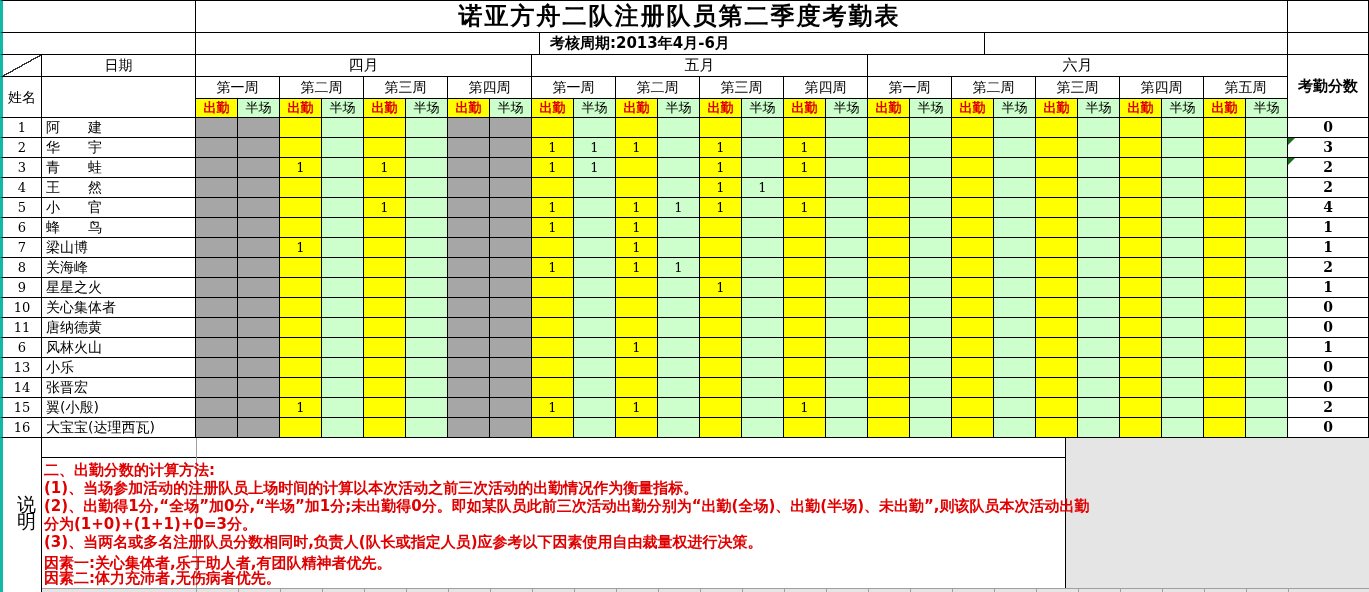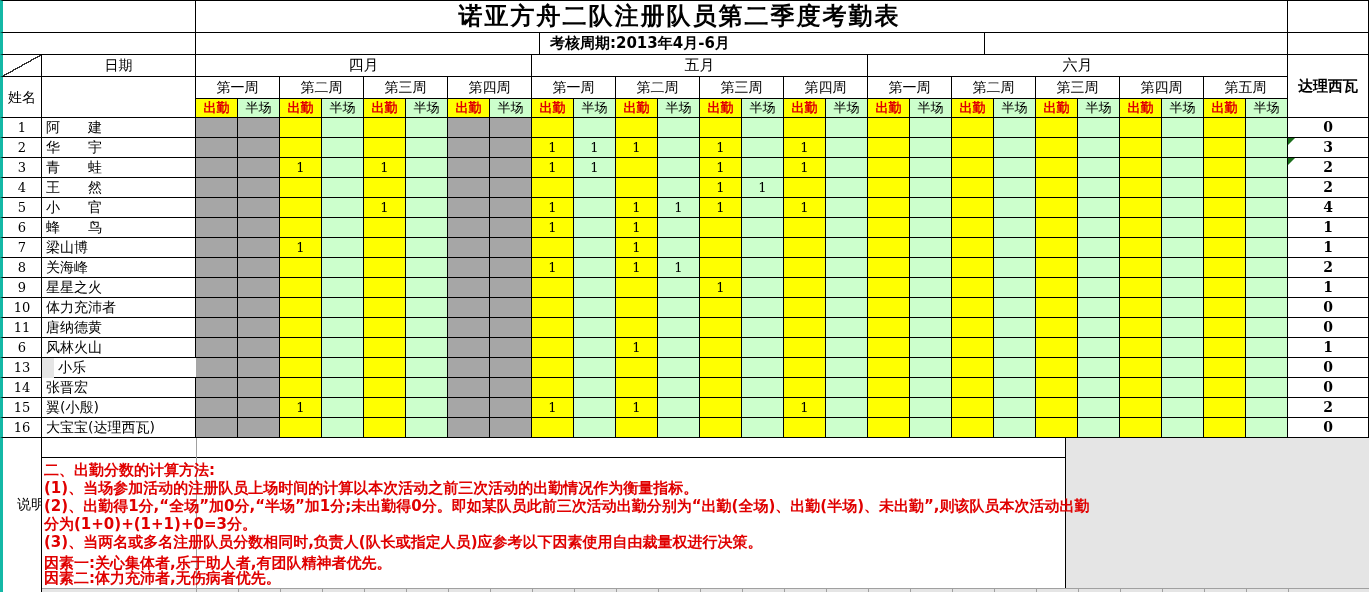--- a/index.html
+++ b/index.html
@@ -21,21 +21,21 @@
   .score{font-family:"DejaVu Serif",serif;font-weight:bold;font-size:14px;}
   .name{text-align:left;padding-left:4px;font-size:14px;white-space:nowrap;}
   .month{font-size:15px;}
   .week{font-size:14px;}
   .title-cell{font-weight:bold;font-size:24px;letter-spacing:2px;padding-right:124px;}
   .period-cell{text-align:left;font-weight:bold;font-size:15px;padding-left:10px;}
   .score-head{font-weight:bold;font-size:15px;}
   .corner-diag{background-image:linear-gradient(to bottom right,
       transparent calc(50% - 0.7px), #333 calc(50% - 0.7px),
       #333 calc(50% + 0.7px), transparent calc(50% + 0.7px));}
-  .vlabel{font-size:14px;line-height:17px;padding-top:58px;}
+  .vlabel{font-size:19px;line-height:17px;padding-top:58px;}
   .note-black{position:absolute;left:46px;white-space:nowrap;font-size:14px;color:#000;}
   .note-red{position:absolute;left:44px;white-space:nowrap;
             font-weight:bold;font-size:15px;color:#e00000;}
   .triangle{position:absolute;left:0;top:0;width:0;height:0;
             border-top:7px solid #1b6e1b;border-right:7px solid transparent;}
   .grayline{position:absolute;background:#a0a0a0;}
 </style>
 </head>
 <body>
 
@@ -49,21 +49,21 @@
   <div class="cell" style="left:196px;top:33px;width:344px;height:22px;"></div>
   <div class="cell period-cell" style="left:540px;top:33px;width:445px;height:22px;line-height:21px;">考核周期:2013年4月-6月</div>
   <div class="cell" style="left:985px;top:33px;width:303px;height:22px;"></div>
   <div class="cell" style="left:1288px;top:33px;width:81px;height:22px;"></div>
 
   <div class="cell edge-left corner-diag" style="left:0;top:55px;width:42px;height:22px;"></div>
   <div class="cell" style="left:42px;top:55px;width:154px;height:22px;line-height:21px;">日期</div>
   <div class="cell edge-left" style="left:0;top:77px;width:42px;height:41px;line-height:40px;">姓名</div>
   <div class="cell" style="left:42px;top:77px;width:154px;height:41px;"></div>
 
-  <div class="cell score-head" style="left:1288px;top:55px;width:81px;height:63px;line-height:62px;">达理西瓦</div>
+  <div class="cell score-head" style="left:1288px;top:55px;width:81px;height:63px;line-height:62px;">考勤分数</div>
 
   <div id="grid">
       <div class="cell month" style="left: 196px; top: 55px; width: 336px; height: 22px; line-height: 21px;">四月</div>
       <div class="cell month" style="left: 532px; top: 55px; width: 336px; height: 22px; line-height: 21px;">五月</div>
       <div class="cell month" style="left: 868px; top: 55px; width: 420px; height: 22px; line-height: 21px;">六月</div>
       <div class="cell week" style="left: 196px; top: 77px; width: 84px; height: 22px; line-height: 21px;">第一周</div>
       <div class="cell week" style="left: 280px; top: 77px; width: 84px; height: 22px; line-height: 21px;">第二周</div>
       <div class="cell week" style="left: 364px; top: 77px; width: 84px; height: 22px; line-height: 21px;">第三周</div>
       <div class="cell week" style="left: 448px; top: 77px; width: 84px; height: 22px; line-height: 21px;">第四周</div>
       <div class="cell week" style="left: 532px; top: 77px; width: 84px; height: 22px; line-height: 21px;">第一周</div>
@@ -356,21 +356,21 @@
       <div class="cell yellow mark" style="left: 952px; top: 278px; width: 42px; height: 20px; line-height: 19px;"></div>
       <div class="cell green mark" style="left: 994px; top: 278px; width: 42px; height: 20px; line-height: 19px;"></div>
       <div class="cell yellow mark" style="left: 1036px; top: 278px; width: 42px; height: 20px; line-height: 19px;"></div>
       <div class="cell green mark" style="left: 1078px; top: 278px; width: 42px; height: 20px; line-height: 19px;"></div>
       <div class="cell yellow mark" style="left: 1120px; top: 278px; width: 42px; height: 20px; line-height: 19px;"></div>
       <div class="cell green mark" style="left: 1162px; top: 278px; width: 42px; height: 20px; line-height: 19px;"></div>
       <div class="cell yellow mark" style="left: 1204px; top: 278px; width: 42px; height: 20px; line-height: 19px;"></div>
       <div class="cell green mark" style="left: 1246px; top: 278px; width: 42px; height: 20px; line-height: 19px;"></div>
       <div class="cell score" style="left: 1288px; top: 278px; width: 81px; height: 20px; line-height: 19px;">1</div>
       <div class="cell edge-left serif" style="left: 0px; top: 298px; width: 42px; height: 20px; line-height: 19px;">10</div>
-      <div class="cell name" style="left: 42px; top: 298px; width: 154px; height: 20px; line-height: 19px;">体力充沛者</div>
+      <div class="cell name" style="left: 42px; top: 298px; width: 154px; height: 20px; line-height: 19px;">关心集体者</div>
       <div class="cell gray mark" style="left: 196px; top: 298px; width: 42px; height: 20px; line-height: 19px;"></div>
       <div class="cell gray mark" style="left: 238px; top: 298px; width: 42px; height: 20px; line-height: 19px;"></div>
       <div class="cell yellow mark" style="left: 280px; top: 298px; width: 42px; height: 20px; line-height: 19px;"></div>
       <div class="cell green mark" style="left: 322px; top: 298px; width: 42px; height: 20px; line-height: 19px;"></div>
       <div class="cell yellow mark" style="left: 364px; top: 298px; width: 42px; height: 20px; line-height: 19px;"></div>
       <div class="cell green mark" style="left: 406px; top: 298px; width: 42px; height: 20px; line-height: 19px;"></div>
       <div class="cell gray mark" style="left: 448px; top: 298px; width: 42px; height: 20px; line-height: 19px;"></div>
       <div class="cell gray mark" style="left: 490px; top: 298px; width: 42px; height: 20px; line-height: 19px;"></div>
       <div class="cell yellow mark" style="left: 532px; top: 298px; width: 42px; height: 20px; line-height: 19px;"></div>
       <div class="cell green mark" style="left: 574px; top: 298px; width: 42px; height: 20px; line-height: 19px;"></div>
@@ -443,21 +443,21 @@
       <div class="cell yellow mark" style="left: 952px; top: 338px; width: 42px; height: 20px; line-height: 19px;"></div>
       <div class="cell green mark" style="left: 994px; top: 338px; width: 42px; height: 20px; line-height: 19px;"></div>
       <div class="cell yellow mark" style="left: 1036px; top: 338px; width: 42px; height: 20px; line-height: 19px;"></div>
       <div class="cell green mark" style="left: 1078px; top: 338px; width: 42px; height: 20px; line-height: 19px;"></div>
       <div class="cell yellow mark" style="left: 1120px; top: 338px; width: 42px; height: 20px; line-height: 19px;"></div>
       <div class="cell green mark" style="left: 1162px; top: 338px; width: 42px; height: 20px; line-height: 19px;"></div>
       <div class="cell yellow mark" style="left: 1204px; top: 338px; width: 42px; height: 20px; line-height: 19px;"></div>
       <div class="cell green mark" style="left: 1246px; top: 338px; width: 42px; height: 20px; line-height: 19px;"></div>
       <div class="cell score" style="left: 1288px; top: 338px; width: 81px; height: 20px; line-height: 19px;">1</div>
       <div class="cell edge-left serif" style="left: 0px; top: 358px; width: 42px; height: 20px; line-height: 19px;">13</div>
-      <div class="cell name" style="left: 54px; top: 358px; width: 154px; height: 20px; line-height: 19px;">小乐</div>
+      <div class="cell name" style="left: 42px; top: 358px; width: 154px; height: 20px; line-height: 19px;">小乐</div>
       <div class="cell gray mark" style="left: 196px; top: 358px; width: 42px; height: 20px; line-height: 19px;"></div>
       <div class="cell gray mark" style="left: 238px; top: 358px; width: 42px; height: 20px; line-height: 19px;"></div>
       <div class="cell yellow mark" style="left: 280px; top: 358px; width: 42px; height: 20px; line-height: 19px;"></div>
       <div class="cell green mark" style="left: 322px; top: 358px; width: 42px; height: 20px; line-height: 19px;"></div>
       <div class="cell yellow mark" style="left: 364px; top: 358px; width: 42px; height: 20px; line-height: 19px;"></div>
       <div class="cell green mark" style="left: 406px; top: 358px; width: 42px; height: 20px; line-height: 19px;"></div>
       <div class="cell gray mark" style="left: 448px; top: 358px; width: 42px; height: 20px; line-height: 19px;"></div>
       <div class="cell gray mark" style="left: 490px; top: 358px; width: 42px; height: 20px; line-height: 19px;"></div>
       <div class="cell yellow mark" style="left: 532px; top: 358px; width: 42px; height: 20px; line-height: 19px;"></div>
       <div class="cell green mark" style="left: 574px; top: 358px; width: 42px; height: 20px; line-height: 19px;"></div>

